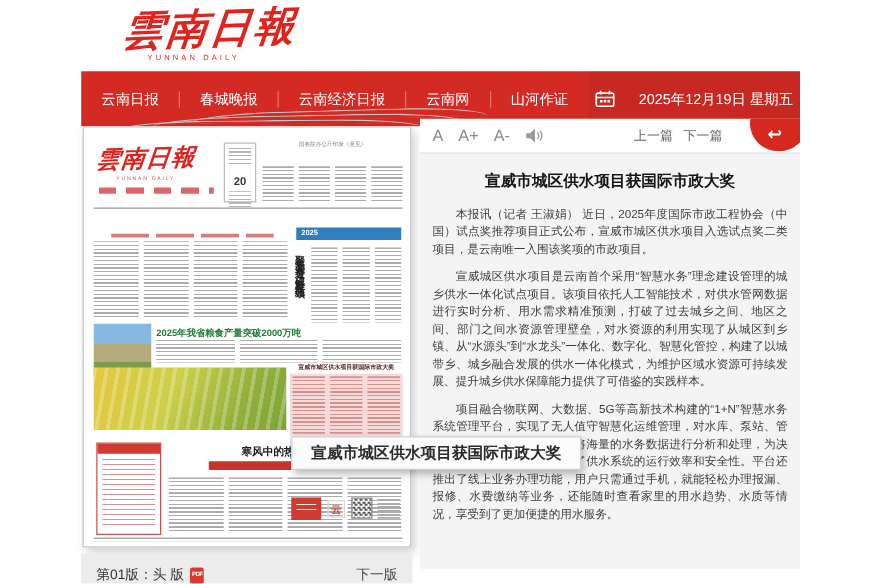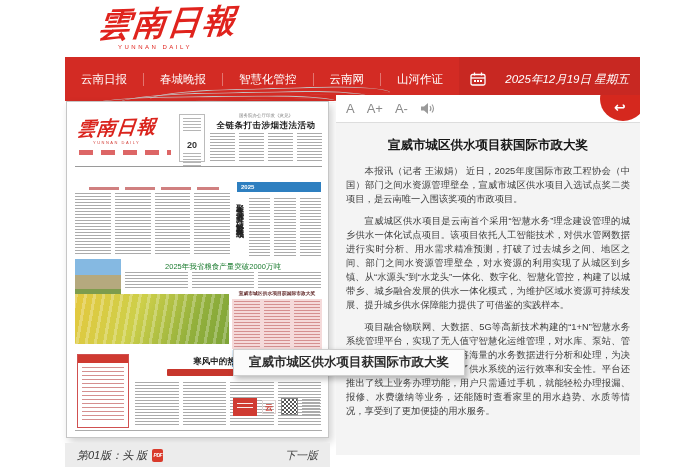--- a/index.html
+++ b/index.html
@@ -13,21 +13,21 @@
     transform:rotate(-2deg) skewX(-8deg);line-height:1;}
   .site-logo-sub{position:absolute;left:118px;top:44px;font-size:6px;color:#e0231d;
     letter-spacing:2.5px;}
 
   
   .nav{position:absolute;left:65px;top:57px;width:575px;height:44px;background:#d32b24;
     display:flex;align-items:center;color:#fff;font-size:11.5px;}
   .nav-item{padding:0 16px;cursor:pointer;white-space:nowrap;}
   .nav-sep{width:1px;height:13px;background:rgba(255,255,255,.35);}
   .nav-date-wrap{flex:1;display:flex;align-items:center;justify-content:center;gap:19px;
-    background:rgba(0,0,0,.05);height:100%;font-style:italic;}
+    background:rgba(0,0,0,.05);height:100%;}
   .cal-icon{width:16px;height:14px;position:relative;display:inline-block;}
   .nav-date{font-size:11.5px;}
 
   
   .sheet{position:absolute;border-top:1px solid #c4c4c4;height:8px;
     border-radius:100% 100% 0 0/300% 300% 0 0;}
   .s1{left:150px;top:88px;width:240px;transform:rotate(-1.6deg);}
   .s2{left:120px;top:92px;width:250px;transform:rotate(-1.2deg);}
   .s3{left:90px;top:96px;width:250px;transform:rotate(-.6deg);}
 
@@ -52,22 +52,22 @@
   .cols i{position:static;flex:1;display:block;}
   .np-hr{left:8px;top:64px;width:247px;height:1px;background:#9a9a9a;}
   .np-big{left:10px;top:69px;width:158px;font-size:12.5px;font-weight:bold;color:#111;
     letter-spacing:3px;text-align:center;white-space:nowrap;}
   .np-sub{left:22px;top:85px;width:130px;height:3px;
     background:repeating-linear-gradient(to right,#d08080 0 30px,transparent 30px 36px);}
   .np-blue{left:170px;top:80px;width:84px;height:10px;background:#2e7fc0;color:#fff;
     font-size:6px;font-weight:bold;line-height:10px;padding-left:4px;}
   .np-vert{left:166px;top:96px;height:92px;writing-mode:vertical-rl;font-size:8px;
     font-weight:bold;color:#222;letter-spacing:2px;}
-  .np-grain{left:58px;top:160px;width:196px;font-size:7.5px;font-weight:normal;color:#1e7d32;
-    text-align:center;}
+  .np-grain{left:58px;top:160px;width:196px;font-size:7.5px;font-weight:bold;color:#1e7d32;
+    }
   .photo1{left:8px;top:157px;width:46px;height:42px;
     background:linear-gradient(to bottom,#85b9e2 0 38%,#b5a97e 38% 72%,#7d9c4d 72% 100%);}
   .photo2{left:8px;top:192px;width:154px;height:50px;
     background:linear-gradient(115deg,#e5c83e,#cdcf49 40%,#93b03c 75%,#7da437);}
   .photo2:after{content:"";position:absolute;inset:0;
     background:repeating-linear-gradient(100deg,rgba(255,255,255,.25) 0 3px,transparent 3px 9px);}
   .hl-art{left:165px;top:188px;width:90px;height:80px;}
   .hl-title{left:0;top:0;width:90px;font-size:4.8px;font-weight:bold;color:#5a1f1f;text-align:center;}
   .hl-pink{left:0;top:9px;width:90px;height:50px;background:#f5dada;padding:2px;}
   .hl-blue{left:0;top:60px;width:90px;height:17px;
@@ -110,42 +110,42 @@
     text-indent:2em;margin:0 0 8px;}
 
   
   .tooltip{position:absolute;left:233px;top:349px;width:232px;height:27px;background:#fbfbfb;
     border:1px solid #cfcfcf;box-shadow:2px 3px 6px rgba(0,0,0,.28);display:flex;
     align-items:center;justify-content:center;font-size:12.5px;font-weight:bold;color:#2b2b2b;
     z-index:20;white-space:nowrap;}
 
   
   .pagebar{position:absolute;left:65px;top:443px;width:265px;height:24px;background:#ececec;
-    display:flex;align-items:center;font-size:11px;color:#333;padding:0 12px;font-style:italic;}
+    display:flex;align-items:flex-end;font-size:11px;color:#333;padding:0 12px;}
   .pdf{width:11px;height:13px;background:#d93a2b;border-radius:2px;color:#fff;font-size:5px;
     font-weight:bold;text-align:center;line-height:13px;letter-spacing:-.5px;margin-left:5px;
     cursor:pointer;}
   .nextpage{margin-left:auto;cursor:pointer;color:#444;}
 
   svg{display:block;}
 </style>
 </head>
 <body>
 
 <div class="stage">
 
   <div class="site-logo">雲南日報</div>
   <div class="site-logo-sub">YUNNAN DAILY</div>
 
   <div class="nav">
     <div class="nav-item">云南日报</div>
     <div class="nav-sep"></div>
     <div class="nav-item">春城晚报</div>
     <div class="nav-sep"></div>
-    <div class="nav-item">智慧化管控</div>
+    <div class="nav-item">云南经济日报</div>
     <div class="nav-sep"></div>
     <div class="nav-item">云南网</div>
     <div class="nav-sep"></div>
     <div class="nav-item">山河作证</div>
     <div class="nav-date-wrap">
       <span class="cal-icon">
         <svg width="16" height="14" viewBox="0 0 16 14">
           <rect x="1" y="2.5" width="14" height="10.5" rx="1.5" fill="none" stroke="#fff" stroke-width="1.3"></rect>
           <line x1="1" y1="6" x2="15" y2="6" stroke="#fff" stroke-width="1.3"></line>
           <line x1="4.5" y1="0.5" x2="4.5" y2="3.5" stroke="#fff" stroke-width="1.3"></line>
@@ -166,21 +166,20 @@
   <div class="paper">
     <div class="np-logo">雲南日報</div>
     <div class="np-logo-sub">YUNNAN DAILY</div>
     <div class="np-tags"></div>
     <div class="np-date">
       <i class="d"></i>
       <b>20</b>
       <i></i>
     </div>
     <div class="np-kicker">国务院办公厅印发《意见》</div>
-    <div class="np-h1">全链条打击涉烟违法活动</div>
     <div class="cols" style="left:143px;top:31px;width:112px;height:30px;">
       <i class="tx"></i>
         <i class="tx"></i>
         <i class="tx"></i>
         <i class="tx"></i>
     </div>
     <div class="np-hr"></div>
     <div class="np-sub"></div>
     <div class="np-blue">2025</div>
     <div class="np-vert">聚焦五大赛道 破解发展瓶颈</div>
@@ -238,27 +237,31 @@
       <span class="fbtn">A</span>
       <span class="fbtn">A+</span>
       <span class="fbtn">A-</span>
       <span class="spk">
         <svg width="15" height="13" viewBox="0 0 15 13">
           <polygon points="1,4.5 4,4.5 8,1 8,12 4,8.5 1,8.5" fill="#9a9a9a"></polygon>
           <path d="M10 4 q2 2.5 0 5" stroke="#9a9a9a" stroke-width="1.1" fill="none"></path>
           <path d="M12 2.5 q3 4 0 8" stroke="#9a9a9a" stroke-width="1.1" fill="none"></path>
         </svg>
       </span>
+      <span class="pn">
+        <span>上一篇</span>
+        <span>下一篇</span>
+      </span>
       <span class="backbtn">
         <span>↩</span>
       </span>
     </div>
     <div class="pbody">
       <div class="atitle">宣威市城区供水项目获国际市政大奖</div>
-      <p>本报讯（记者 王淑娟） 近日，2025年度国际市政工程协会（中国）部门之间水资源管理壁垒，宣威市城区供水项目入选试点奖二类项目，是云南唯一入围该奖项的市政项目。</p>
+      <p>本报讯（记者 王淑娟） 近日，2025年度国际市政工程协会（中国）试点奖推荐项目正式公布，宣威市城区供水项目入选试点奖二类项目，是云南唯一入围该奖项的市政项目。</p>
       <p>宣威城区供水项目是云南首个采用“智慧水务”理念建设管理的城乡供水一体化试点项目。该项目依托人工智能技术，对供水管网数据进行实时分析、用水需求精准预测，打破了过去城乡之间、地区之间、部门之间水资源管理壁垒，对水资源的利用实现了从城区到乡镇、从“水源头”到“水龙头”一体化、数字化、智慧化管控，构建了以城带乡、城乡融合发展的供水一体化模式，为维护区域水资源可持续发展、提升城乡供水保障能力提供了可借鉴的实践样本。</p>
       <p>项目融合物联网、大数据、5G等高新技术构建的“1+N”智慧水务系统管理平台，实现了无人值守智慧化运维管理，对水库、泵站、管网、水厂等进行实时监控，将海量的水务数据进行分析和处理，为决策提供科学依据，大大提高了供水系统的运行效率和安全性。平台还推出了线上业务办理功能，用户只需通过手机，就能轻松办理报漏、报修、水费缴纳等业务，还能随时查看家里的用水趋势、水质等情况，享受到了更加便捷的用水服务。</p>
     </div>
   </div>
 
   <div class="tooltip">宣威市城区供水项目获国际市政大奖</div>
 
   <div class="pagebar">
     <span>第01版：头 版</span>
     <span class="pdf">PDF</span>

